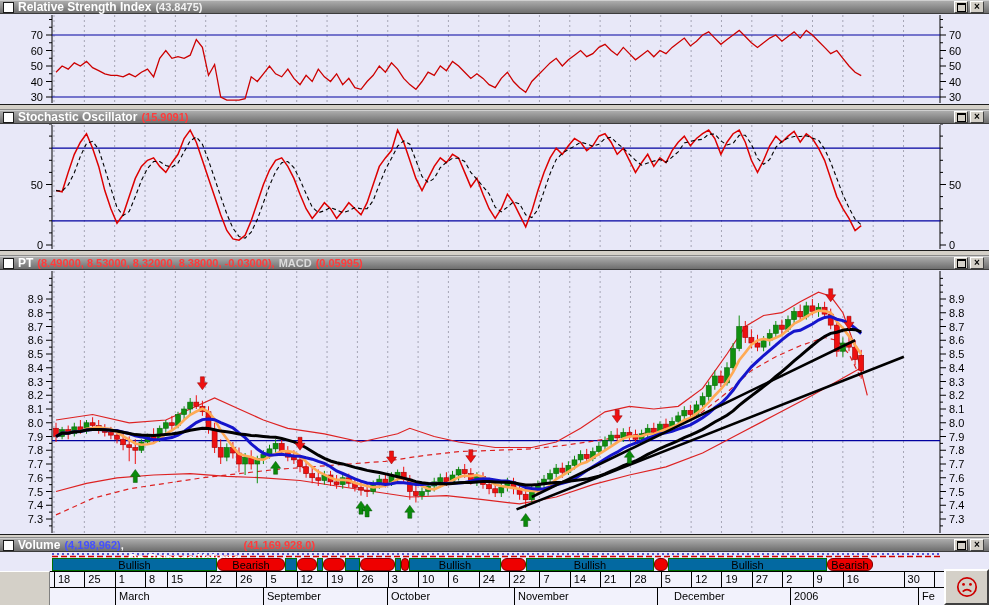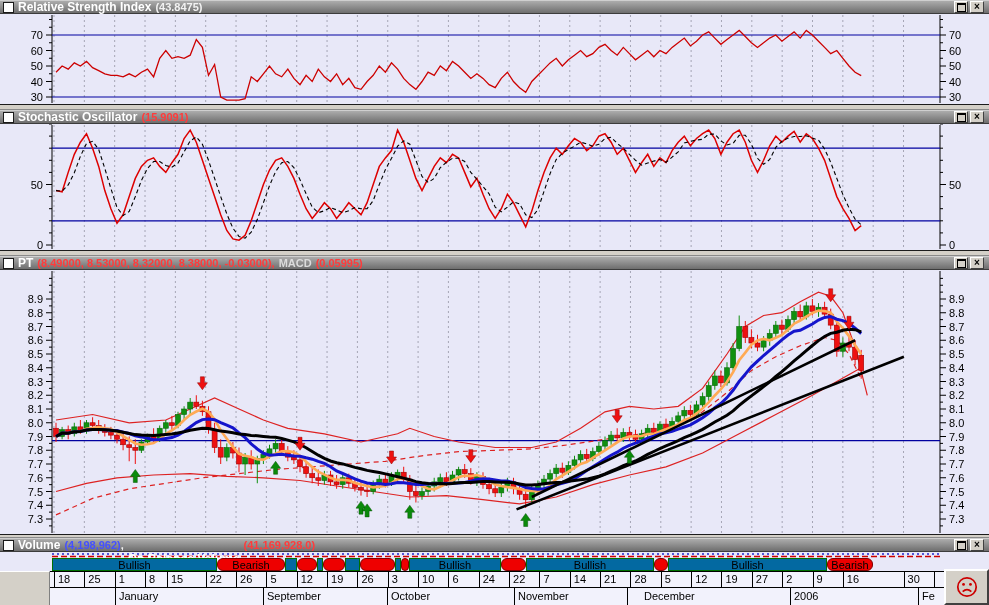--- a/index.html
+++ b/index.html
@@ -726,25 +726,25 @@
         <div class="tcell" style="left: 671.48px; width: 30.34px;">19</div>
         <div class="tcell" style="left: 701.82px; width: 30.34px;">27</div>
         <div class="tcell" style="left: 732.16px; width: 30.34px;">2</div>
         <div class="tcell" style="left: 762.5px; width: 30.34px;">9</div>
         <div class="tcell" style="left: 792.84px; width: 30.34px;">16</div>
         <div class="tcell" style="left: 823.18px; width: 30.34px; margin-top: 44px;">23</div>
         <div class="tcell" style="left: 853.52px; width: 30.34px;">30</div>
         <div class="tcell" style="left: 883.86px; width: 6px;"></div>
       </div>
     <div id="tmonths">
-        <div class="tcell" style="left: 65px; width: 140px; line-height: 16px;">January</div>
+        <div class="tcell" style="left: 65px; width: 140px; line-height: 16px;">March</div>
         <div class="tcell" style="left: 213px; width: 140px; line-height: 16px;">September</div>
         <div class="tcell" style="left: 337px; width: 140px; line-height: 16px;">October</div>
         <div class="tcell" style="left: 464px; width: 140px; line-height: 16px;">November</div>
-        <div class="tcell" style="left: 577px; width: 140px; line-height: 16px; padding-left: 16px;">December</div>
+        <div class="tcell" style="left: 607px; width: 140px; line-height: 16px; padding-left: 16px;">December</div>
         <div class="tcell" style="left: 740px; width: 140px; line-height: 16px;">2006</div>
         <div class="tcell" style="left: 868px; width: 140px; line-height: 16px;">Fe</div>
       </div>
   </div>
   <div id="corner"></div>
 
   <button id="sadbtn">
     <svg width="26" height="26" viewBox="0 0 24 24">
       <circle cx="12" cy="12" r="8.5" fill="none" stroke="#CC0000" stroke-width="1.6"></circle>
       <circle cx="8.8" cy="9.6" r="1.3" fill="#CC0000"></circle>

